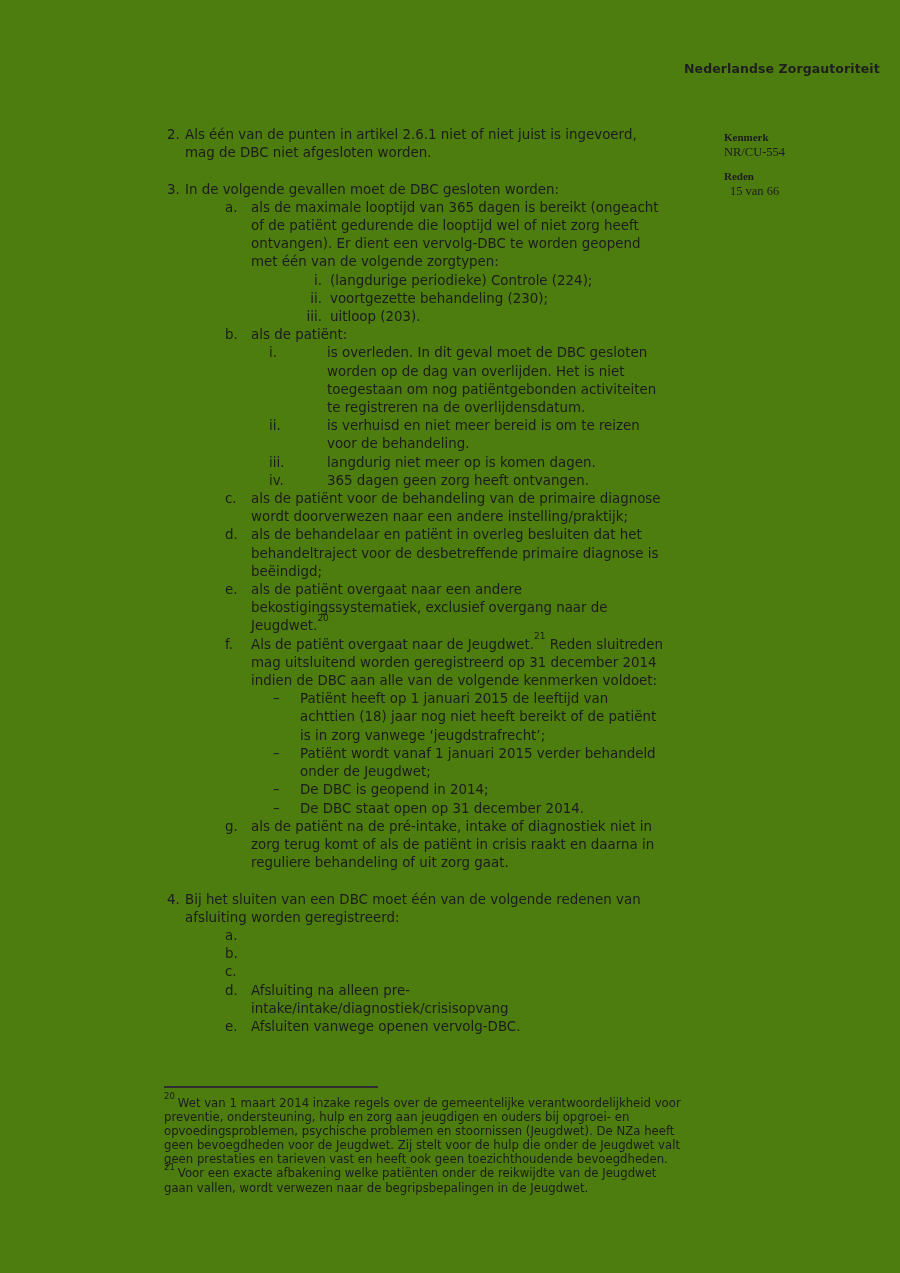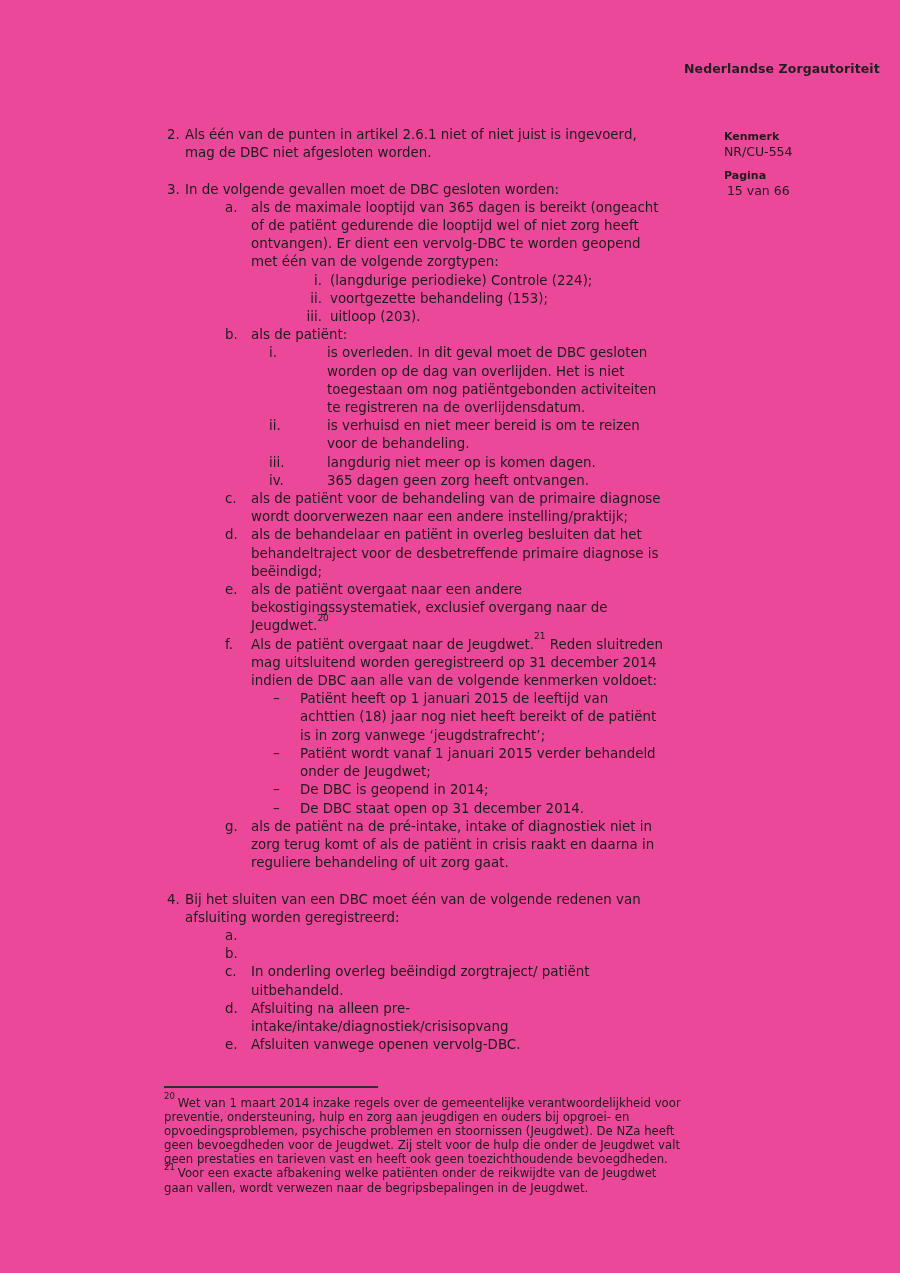--- a/index.html
+++ b/index.html
@@ -1,31 +1,31 @@
 <!DOCTYPE html>
 <html><head>
 <meta charset="utf-8">
 <style>
   html,body{margin:0;padding:0;background:#ffffff;}
   .page{
     position:relative;
     width:900px;height:1273px;
-    background:#ec4899;
+    background:#4d7c0f;
     font-family:"DejaVu Sans", sans-serif;
     color:#1c1c1c;
     overflow:hidden;
   }
   
   .logo{
     position:absolute;left:684px;top:61px;
     font-size:12.5px;font-weight:bold;color:#1f1f1f;
     letter-spacing:0.1px;white-space:nowrap;
   }
   
-  .meta{position:absolute;left:724px;top:130px;}
+  .meta{position:absolute;left:724px;top:130px;font-family:Liberation Serif, serif;}
   .meta .label{font-weight:bold;font-size:11px;line-height:14px;}
   .meta .value{font-size:12.5px;line-height:16px;margin-bottom:9px;white-space:nowrap;text-align:center;}
   
   .content{
     position:absolute;left:167px;top:126px;
     font-size:13.4px;line-height:18.2px;
   }
   .row{display:flex;align-items:flex-start;}
   .mk{flex:0 0 auto;white-space:nowrap;}
   .bd{white-space:nowrap;}
@@ -48,21 +48,21 @@
 </head>
 <body>
 
 <div class="page">
 
   <div class="logo">Nederlandse Zorgautoriteit</div>
 
   <div class="meta">
     <div class="label">Kenmerk</div>
     <div class="value">NR/CU-554</div>
-    <div class="label">Pagina</div>
+    <div class="label">Reden</div>
     <div class="value">15 van 66</div>
   </div>
 
   <div class="content">
 
     <div class="row L0">
       <span class="mk">2.</span>
       <span class="bd">Als één van de punten in artikel 2.6.1 niet of niet juist is ingevoerd,<br>mag de DBC niet afgesloten worden.</span>
     </div>
 
@@ -75,21 +75,21 @@
       <span class="mk">a.</span>
       <span class="bd">als de maximale looptijd van 365 dagen is bereikt (ongeacht<br>of de patiënt gedurende die looptijd wel of niet zorg heeft<br>ontvangen). Er dient een vervolg-DBC te worden geopend<br>met één van de volgende zorgtypen:</span>
     </div>
 
     <div class="row L2A">
       <span class="mk">i.</span>
       <span class="bd">(langdurige periodieke) Controle (224);</span>
     </div>
     <div class="row L2A">
       <span class="mk">ii.</span>
-      <span class="bd">voortgezette behandeling (153);</span>
+      <span class="bd">voortgezette behandeling (230);</span>
     </div>
     <div class="row L2A">
       <span class="mk">iii.</span>
       <span class="bd">uitloop (203).</span>
     </div>
 
     <div class="row L1">
       <span class="mk">b.</span>
       <span class="bd">als de patiënt:</span>
     </div>
@@ -159,21 +159,20 @@
     </div>
 
     <div class="row L1">
       <span class="mk">a.</span>
     </div>
     <div class="row L1">
       <span class="mk">b.</span>
     </div>
     <div class="row L1">
       <span class="mk">c.</span>
-      <span class="bd">In onderling overleg beëindigd zorgtraject/ patiënt<br>uitbehandeld.</span>
     </div>
     <div class="row L1">
       <span class="mk">d.</span>
       <span class="bd">Afsluiting na alleen pre-<br>intake/intake/diagnostiek/crisisopvang</span>
     </div>
     <div class="row L1">
       <span class="mk">e.</span>
       <span class="bd">Afsluiten vanwege openen vervolg-DBC.</span>
     </div>
 

